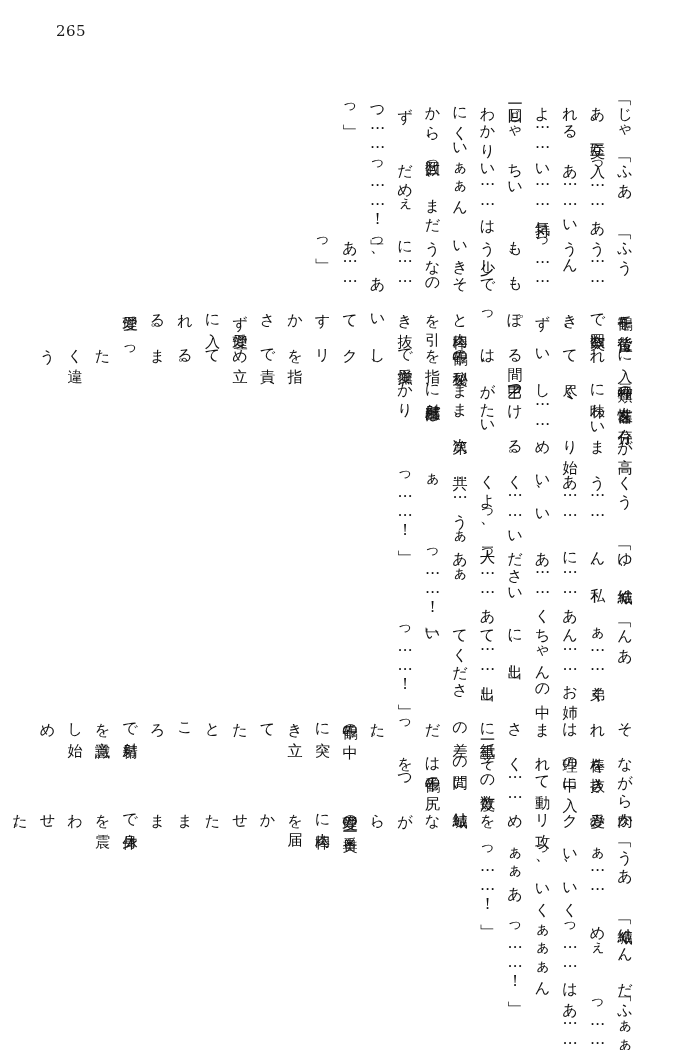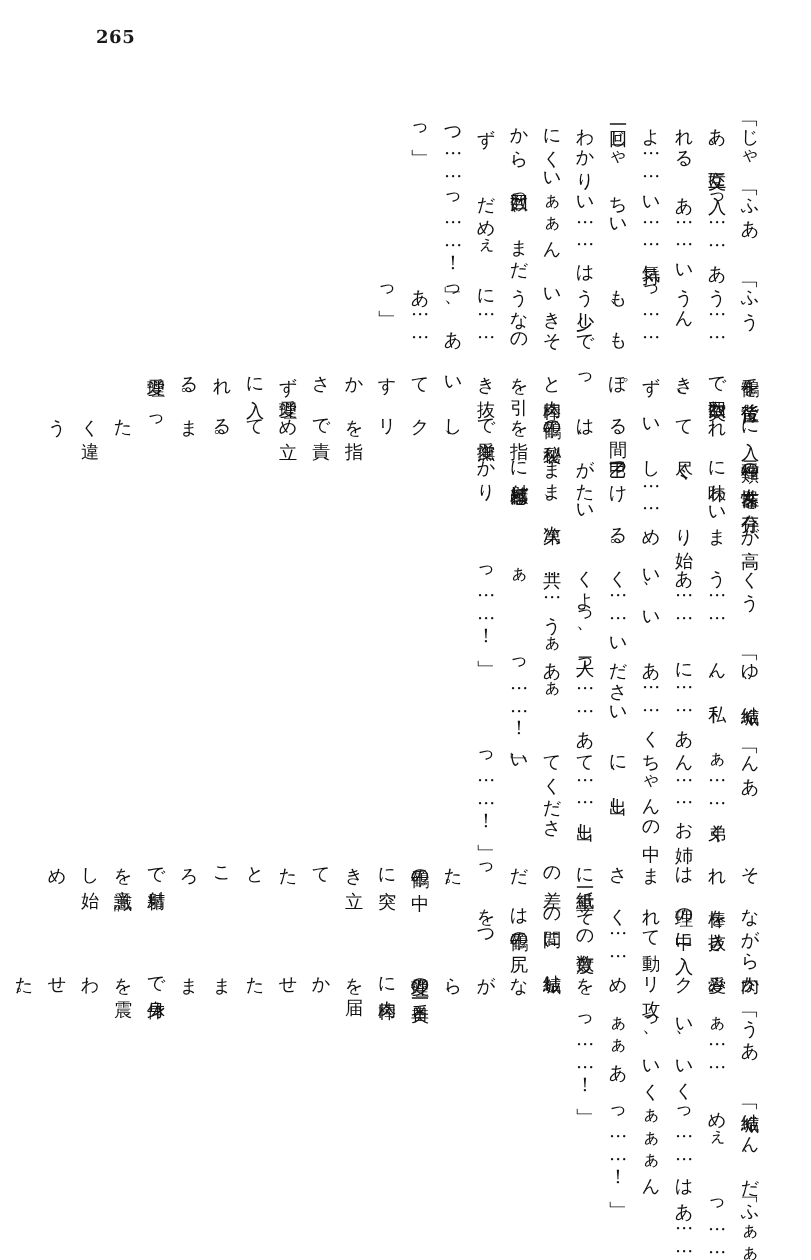--- a/index.html
+++ b/index.html
@@ -16,26 +16,25 @@
   }
   .page {
     position: relative;
     width: 676px;
     height: 1050px;
     background: #ffffff;
   }
   .page-number {
     position: absolute;
     top: 22px;
-    left: 80px;
+    left: 56px;
     font-size: 15px;
     letter-spacing: 0.5px;
     color: #1a1a1a;
     font-family: "DejaVu Serif", "Liberation Serif", serif;
-    font-weight: bold;
   }
   .text-body {
     position: absolute;
     top: 96px;
     left: 38px;
     width: 600px;
     height: 930px;
     writing-mode: vertical-rl;
     text-orientation: upright;
     direction: ltr;

